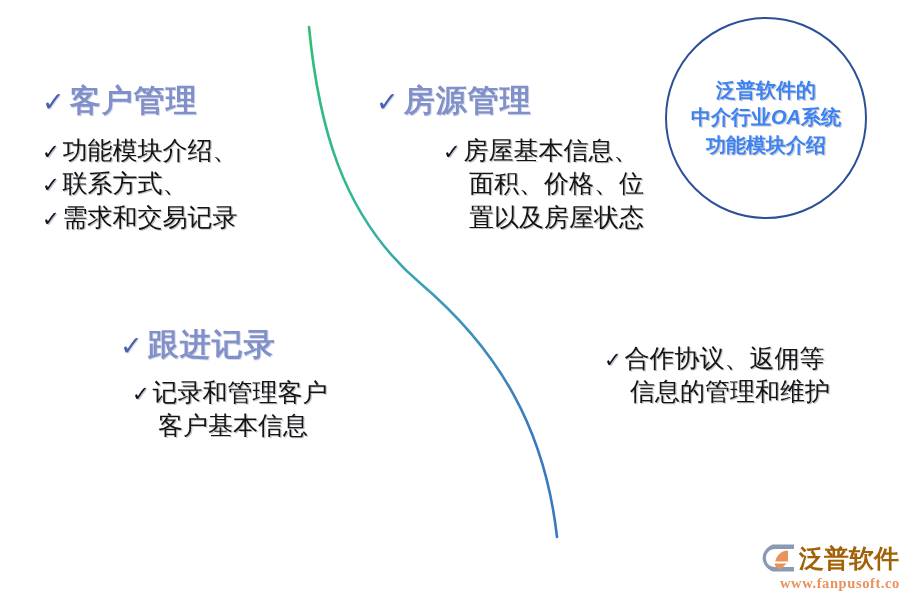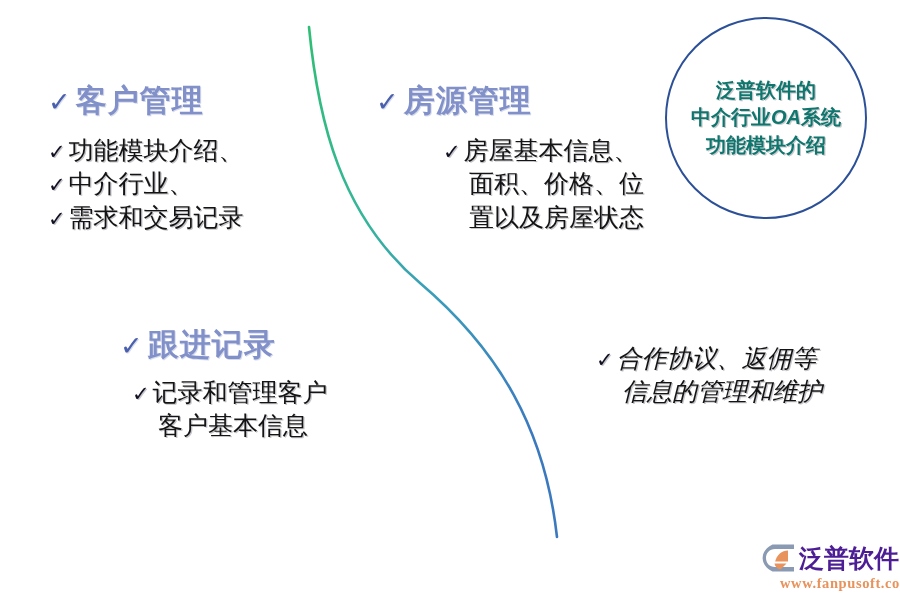--- a/index.html
+++ b/index.html
@@ -61,51 +61,51 @@
     font-weight: bold;
     font-family: "DejaVu Sans", sans-serif;
     margin-right: 3px;
   }
   .indent {
     display: inline-block;
     width: 26px;
   }
 
   
-  #quad-customer      { left: 42px;  top: 84px; margin-left: 6px;  }
+  #quad-customer      { left: 42px;  top: 84px;  }
   #quad-customer .q-body { margin-top: 16px; margin-left: 0px; }
 
   #quad-house         { left: 376px; top: 84px;  }
   #quad-house .q-body { margin-top: 16px; margin-left: 67px; }
 
   #quad-followup      { left: 120px; top: 328px; }
   #quad-followup .q-body { margin-top: 14px; margin-left: 12px; }
 
   #quad-partner       { left: 596px; top: 328px; }
-  #quad-partner .q-body { margin-top: 14px; margin-left: 0; font-style: italic; }
+  #quad-partner .q-body { margin-top: 14px; margin-left: 8px; }
 
   
   #circle-badge {
     position: absolute;
     left: 665px;
     top: 17px;
     width: 202px;
     height: 202px;
     border: 2.2px solid #2c5098;
     border-radius: 50%;
     box-sizing: border-box;
     display: flex;
     flex-direction: column;
     align-items: center;
     justify-content: center;
   }
   #circle-badge .c-line {
     font-size: 20px;
     font-weight: bold;
-    color: #0f766e;
+    color: #3b82f6;
     line-height: 1.38;
     white-space: nowrap;
     text-shadow: 1.2px 1.2px 0 rgba(150,150,160,0.5);
   }
   #circle-badge .c-line .oa {
     font-style: italic;
     font-family: "Liberation Sans", sans-serif;
     font-weight: bold;
   }
 
@@ -124,21 +124,21 @@
   }
   #logo-mark {
     width: 34px;
     height: 30px;
     margin-right: 3px;
     flex: none;
   }
   #logo-name {
     font-size: 25px;
     font-weight: bold;
-    color: #4c1d95;
+    color: #a16207;
     font-family: "Liberation Sans", sans-serif;
     letter-spacing: 0px;
     line-height: 1;
     white-space: nowrap;
   }
   #logo-url {
     font-size: 14.5px;
     font-weight: bold;
     color: #e8925c;
     font-family: "Liberation Serif", serif;
@@ -181,21 +181,21 @@
     <div class="c-line"><span>中介行业</span><span class="oa">OA</span><span>系统</span></div>
     <div class="c-line">功能模块介绍</div>
   </div>
 
   <div class="quad" id="quad-customer">
     <div class="q-title">
       <span class="chk">✓</span><span>客户管理</span>
     </div>
     <div class="q-body">
       <div class="q-line"><span class="chk">✓</span><span>功能模块介绍、</span></div>
-      <div class="q-line"><span class="chk">✓</span><span>中介行业、</span></div>
+      <div class="q-line"><span class="chk">✓</span><span>联系方式、</span></div>
       <div class="q-line"><span class="chk">✓</span><span>需求和交易记录</span></div>
     </div>
   </div>
 
   <div class="quad" id="quad-house">
     <div class="q-title">
       <span class="chk">✓</span><span>房源管理</span>
     </div>
     <div class="q-body">
       <div class="q-line"><span class="chk">✓</span><span>房屋基本信息、</span></div>

